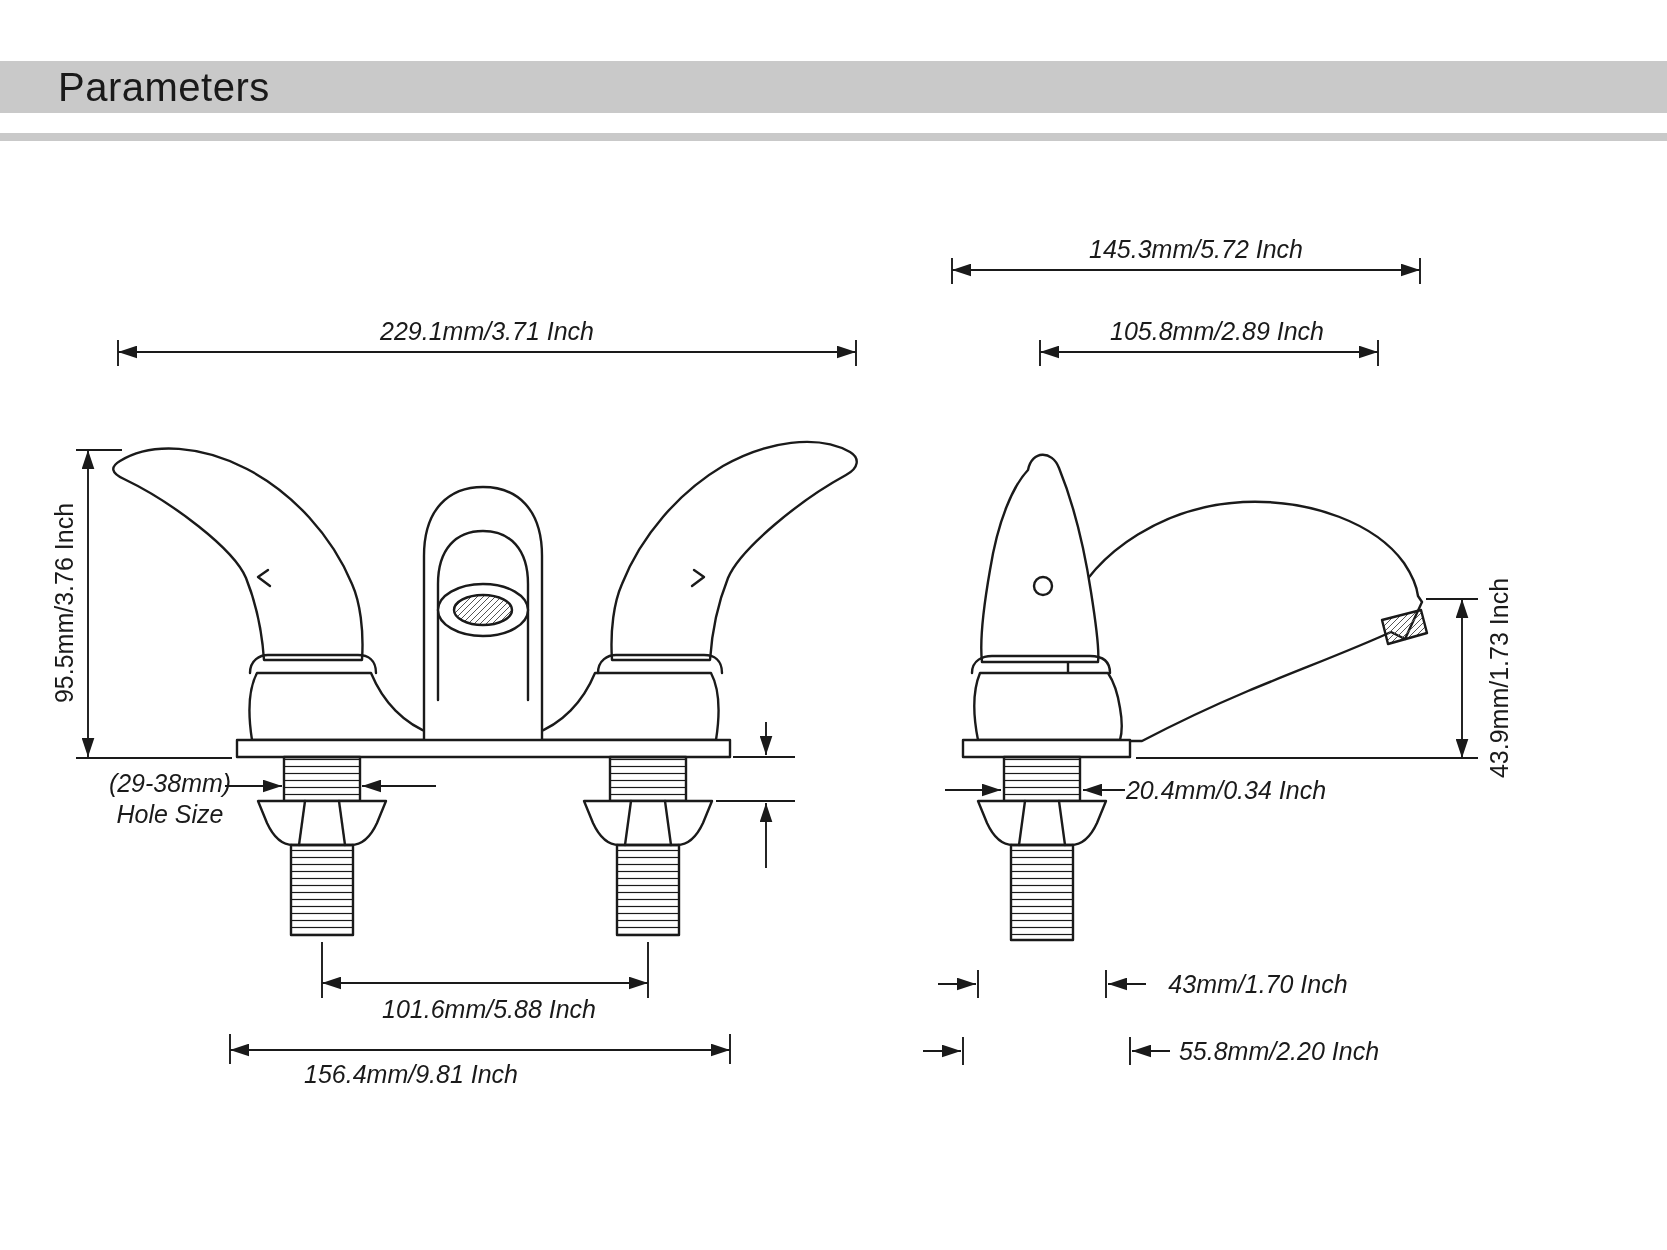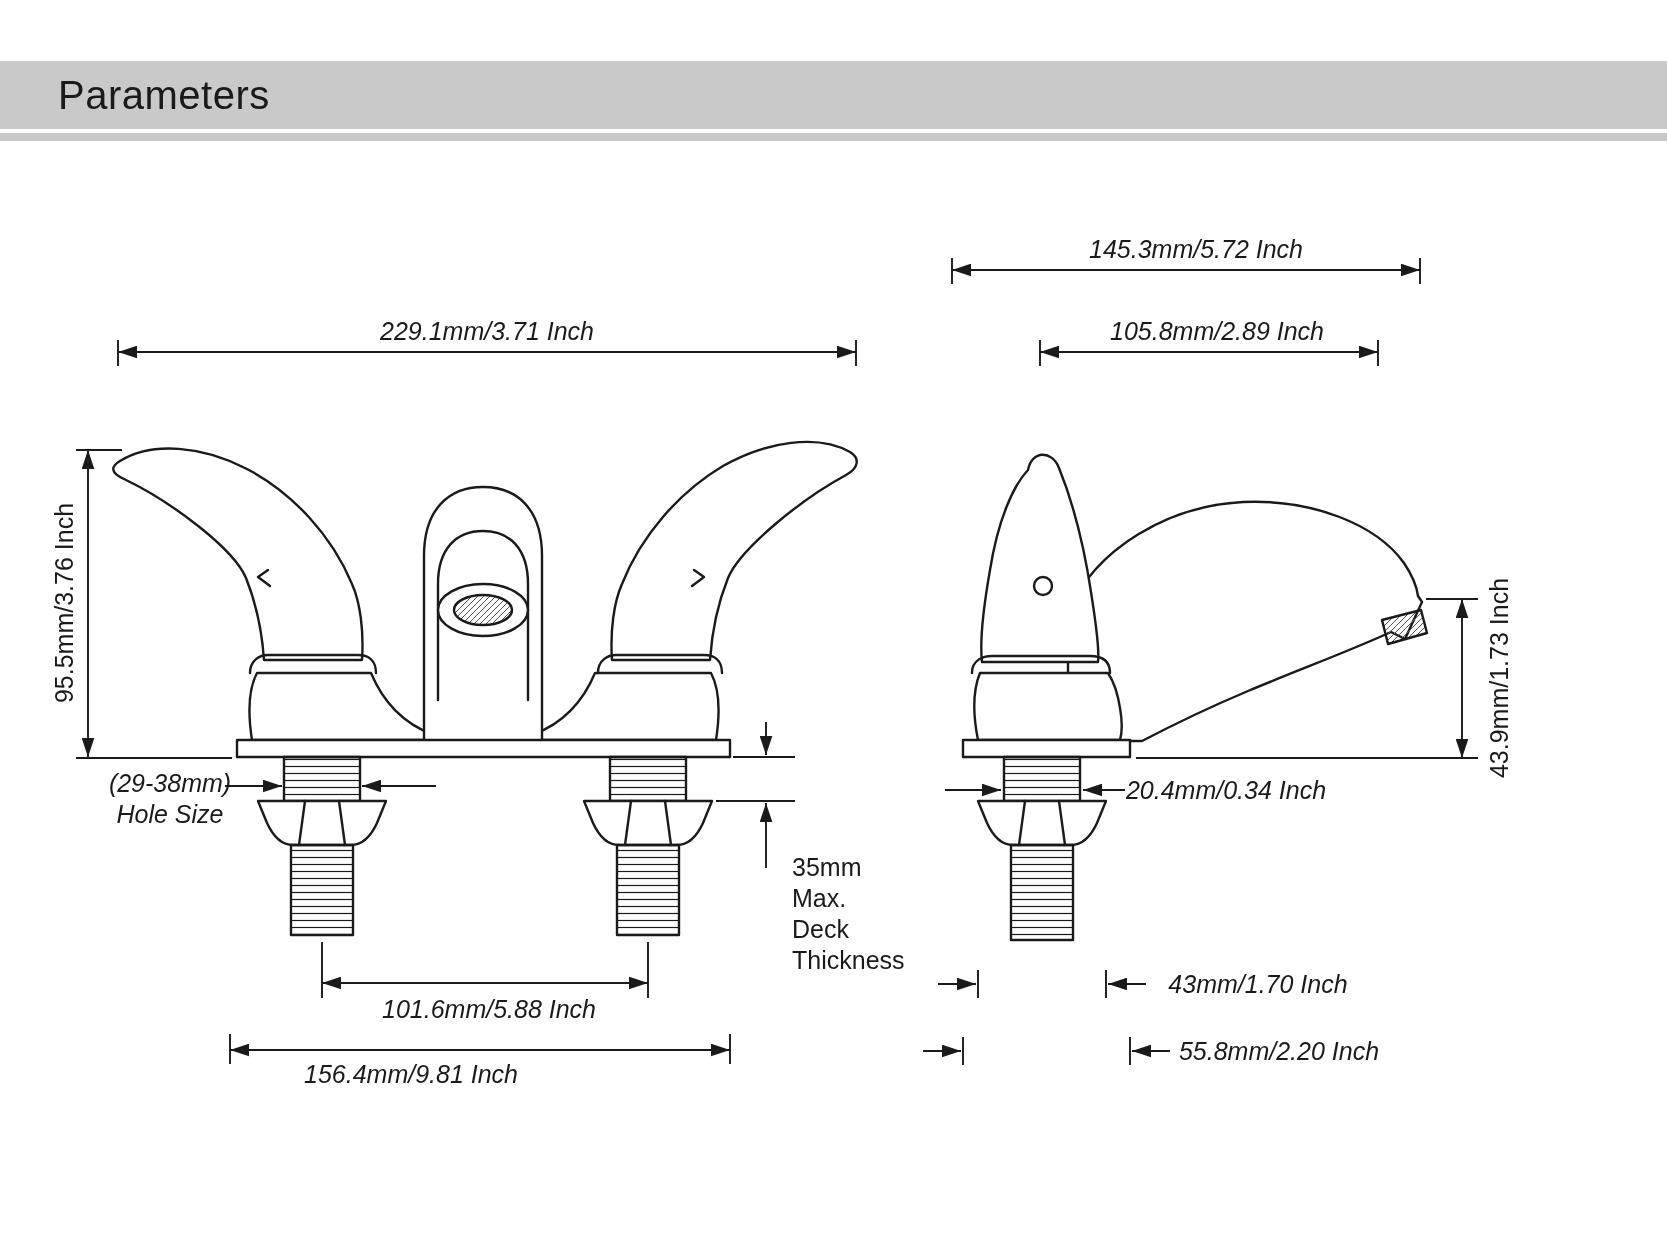--- a/index.html
+++ b/index.html
@@ -1,18 +1,18 @@
 <!DOCTYPE html>
 <html style="--header-bar: #c9c9c9; --line: #1a1a1a; --text: #1a1a1a; --background: #ffffff;"><head>
 <meta charset="utf-8">
 <style>
   html,body{margin:0;padding:0;background:#fff;}
   .stage{position:relative;width:1667px;height:1250px;background:var(--background,#fff);overflow:hidden;
          font-family:"Liberation Sans",sans-serif;}
-  .header-bar{position:absolute;left:0;top:61px;width:100%;height:68px;background:var(--header-bar,#c9c9c9);
+  .header-bar{position:absolute;left:0;top:61px;width:100%;height:52px;background:var(--header-bar,#c9c9c9);
               display:flex;align-items:center;padding-left:58px;box-sizing:border-box;}
   .header-bar .title{font-size:40px;color:var(--text,#1a1a1a);letter-spacing:.5px;}
   .header-stripe{position:absolute;left:0;top:133px;width:100%;height:8px;background:var(--header-bar,#c9c9c9);}
   svg.drawing{position:absolute;left:0;top:0;}
   .ink{stroke:var(--line,#1a1a1a);stroke-width:2.4;}
   .dim{stroke:var(--line,#1a1a1a);stroke-width:1.9;}
   .arrowhead{fill:var(--line,#1a1a1a);}
   .lbl{position:absolute;font-size:25px;line-height:31px;color:var(--text,#1a1a1a);white-space:nowrap;}
   .c{transform:translateX(-50%);font-style:italic;}
   .rot{transform:translate(-50%,-50%) rotate(-90deg);}
@@ -170,26 +170,20 @@
   <div class="lbl c" style="left:1196px;top:234px">145.3mm/5.72 Inch</div>
   <div class="lbl c" style="left:1217px;top:316px">105.8mm/2.89 Inch</div>
   <div class="lbl rot" style="left:64px;top:603px">95.5mm/3.76 Inch</div>
   <div class="lbl rot" style="left:1499px;top:678px">43.9mm/1.73 Inch</div>
 
   <div class="lbl c" style="left:170px;top:768px;text-align:center">
     <div>(29-38mm)</div>
     <div>Hole Size</div>
   </div>
 
-  <div class="lbl" style="left:792px;top:852px">
-    <div>35mm</div>
-    <div>Max.</div>
-    <div>Deck</div>
-    <div>Thickness</div>
-  </div>
 
   <div class="lbl c" style="left:1226px;top:775px">20.4mm/0.34 Inch</div>
   <div class="lbl c" style="left:489px;top:994px">101.6mm/5.88 Inch</div>
   <div class="lbl c" style="left:411px;top:1059px">156.4mm/9.81 Inch</div>
   <div class="lbl c" style="left:1258px;top:969px">43mm/1.70 Inch</div>
   <div class="lbl c" style="left:1279px;top:1036px">55.8mm/2.20 Inch</div>
 
 </div>
 
 </body></html>

